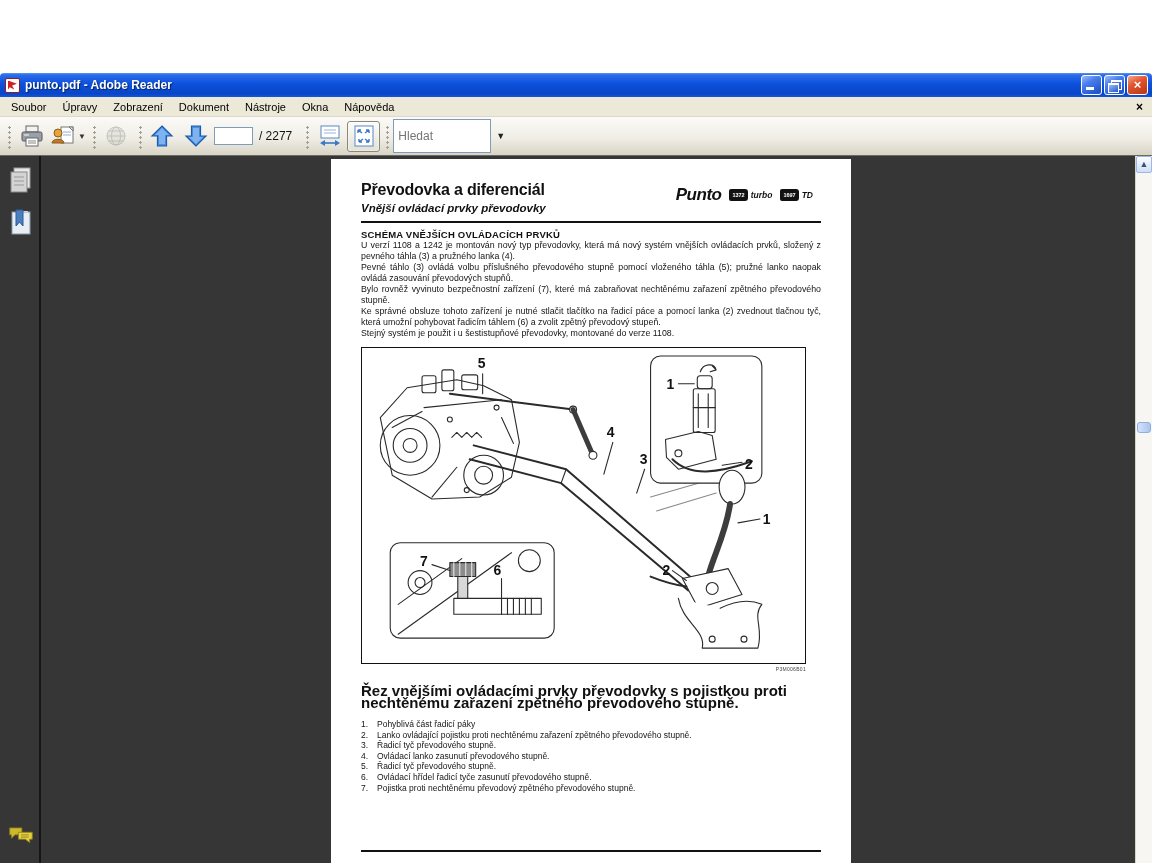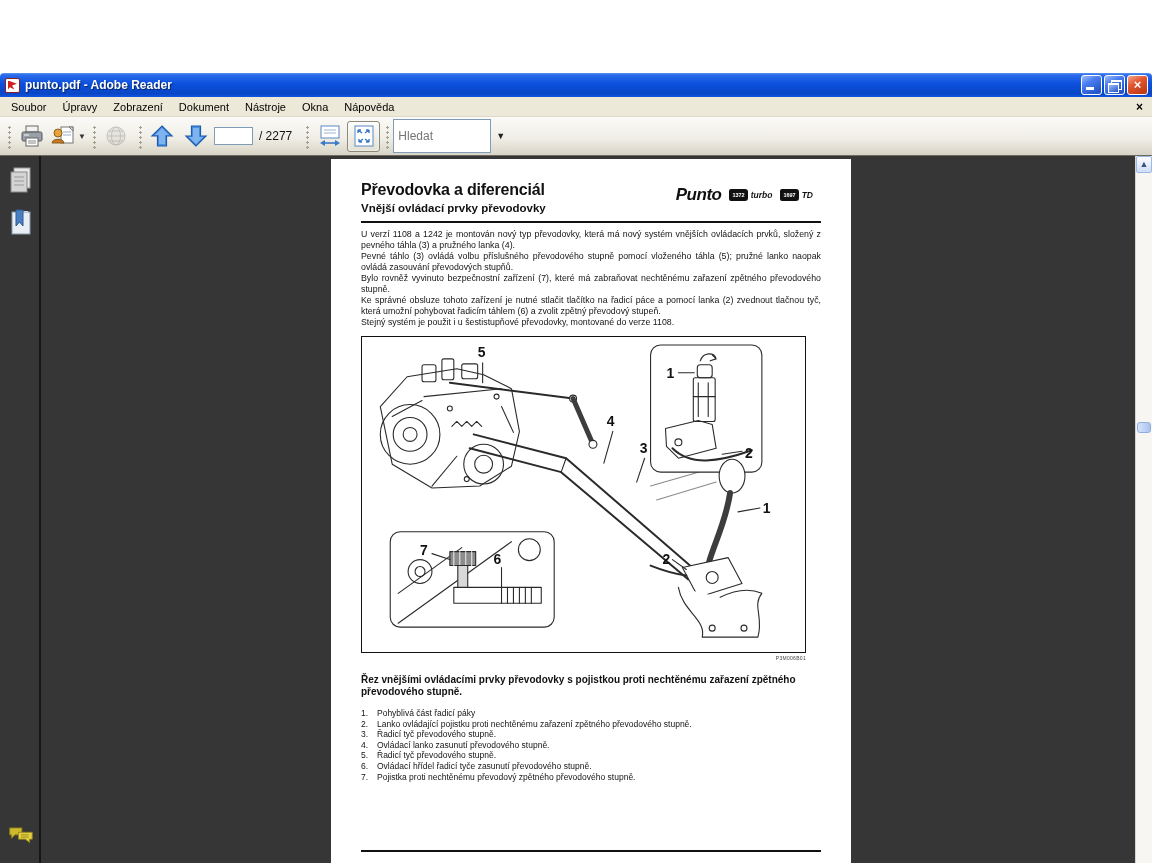--- a/index.html
+++ b/index.html
@@ -69,35 +69,35 @@
     border-left:1px solid #d8d5ca; }
   .sb-up { height:17px; margin:0; background:linear-gradient(180deg,#fdfeff,#cfddf6);
     border:1px solid #9cb8e6; border-radius:2px; text-align:center; font-size:9px;
     line-height:15px; color:#39527d; font-weight:bold; }
   .sb-thumb { position:absolute; top:266px; left:1px; width:14px; height:11px;
     background:linear-gradient(90deg,#d6e3fb,#aac4ee); border:1px solid #8fadde; border-radius:3px; }
 
   
   .head-row { display:flex; justify-content:space-between; align-items:flex-start; }
   .doc-title { font-size:16px; font-weight:bold; letter-spacing:-.2px; }
-  .doc-subtitle { font-size:11.5px; font-weight:bold; margin-top:3px; }
+  .doc-subtitle { font-size:11.5px; font-weight:bold; margin-top:3px;font-style:italic; }
   .brand-row { display:flex; align-items:center; gap:4px; margin-top:4px; margin-right:8px; }
   .brand { font-style:italic; font-weight:bold; font-size:17px; letter-spacing:-.5px; }
   .badge { background:#111; color:#fff; font-size:5.5px; font-weight:bold;
     padding:3px 3px; border-radius:2px 3px 3px 2px; margin-left:4px; }
   .badge-suffix { font-style:italic; font-weight:bold; font-size:8.5px; margin-left:-1px; }
   .rule { border-top:2px solid #111; margin-top:7px; }
   .secnum { font-size:14.5px; font-weight:bold; margin-top:6px; }
   .sechead { font-size:9.5px; font-weight:bold; margin-top:6px; letter-spacing:.2px; }
-  .paras { margin-top:6px; }
+  .paras { }
   .para { font-size:8.8px; line-height:11px; text-align:justify; color:#141414; }
 
   .figure { margin-top:8px; width:445px; height:317px; border:1px solid #111; background:#fff; }
   .figref { width:445px; text-align:right; font-size:5px; color:#444; margin-top:2px; letter-spacing:.3px; }
-  .caption { margin-top:13px; width:448px; font-size:10px; font-weight:bold; line-height:12px; }
+  .caption { margin-top:13px; width:448px; font-size:15px; font-weight:bold; line-height:12px; }
   .list { margin-top:10px; }
   .li { display:flex; font-size:8.5px; line-height:10.6px; color:#141414; }
   .li .num { width:16px; flex:0 0 auto; }
   .footer-rule { position:absolute; left:30px; right:30px; top:691px; border-top:2px solid #111; }
 
   svg text.callout { font-family:"Liberation Sans",sans-serif; font-size:14px; font-weight:bold; fill:#111; }
 </style>
 </head>
 <body>
 
@@ -230,20 +230,21 @@
             <span class="brand">Punto</span>
             <span class="badge">1372</span>
             <span class="badge-suffix">turbo</span>
             <span class="badge">1697</span>
             <span class="badge-suffix">TD</span>
           </div>
         </div>
 
         <div class="rule"></div>
 
+        <div class="sechead">SCHÉMA VNĚJŠÍCH OVLÁDACÍCH PRVKŮ</div>
 
         <div class="paras">
           <div class="para">U verzí 1108 a 1242 je montován nový typ převodovky, která má nový systém vnějších ovládacích prvků, složený z pevného táhla (3) a pružného lanka (4).</div>
           <div class="para">Pevné táhlo (3) ovládá volbu příslušného převodového stupně pomocí vloženého táhla (5); pružné lanko naopak ovládá zasouvání převodových stupňů.</div>
           <div class="para">Bylo rovněž vyvinuto bezpečnostní zařízení (7), které má zabraňovat nechtěnému zařazení zpětného převodového stupně.</div>
           <div class="para">Ke správné obsluze tohoto zařízení je nutné stlačit tlačítko na řadicí páce a pomocí lanka (2) zvednout tlačnou tyč, která umožní pohybovat řadicím táhlem (6) a zvolit zpětný převodový stupeň.</div>
           <div class="para">Stejný systém je použit i u šestistupňové převodovky, montované do verze 1108.</div>
         </div>
 
         <div class="figure">

